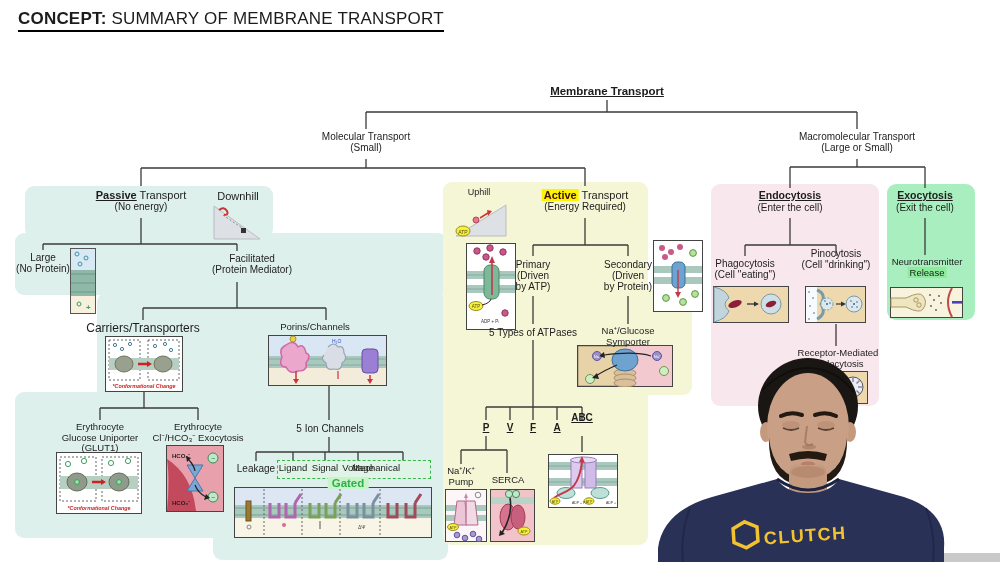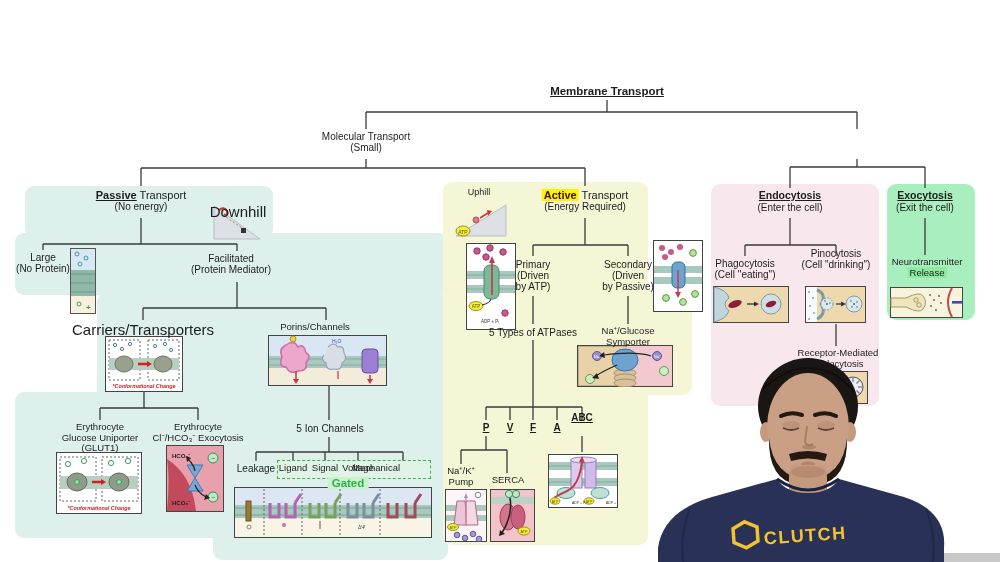--- a/index.html
+++ b/index.html
@@ -26,20 +26,21 @@
   #title .pfx{font-weight:bold;}
   #webcam{position:absolute;left:650px;top:350px;width:300px;height:212px;z-index:6;}
   .corner{position:absolute;left:932px;top:553px;width:68px;height:9px;background:#c9c9c9;z-index:1;}
   svg text{font-family:"Liberation Sans",sans-serif;}
 </style>
 </head>
 <body>
 
 <div id="stage">
 
+  <div id="title"><span class="pfx">CONCEPT:</span><span> SUMMARY OF MEMBRANE TRANSPORT</span></div>
 
   <div class="panel p-passive" style="left:25px;top:186px;width:248px;height:52px"></div>
   <div class="panel p-passive" style="left:15px;top:233px;width:432px;height:62px"></div>
   <div class="panel p-passive" style="left:97px;top:293px;width:350px;height:122px"></div>
   <div class="panel p-passive" style="left:15px;top:392px;width:212px;height:146px"></div>
   <div class="panel p-passive" style="left:213px;top:395px;width:235px;height:165px"></div>
   <div class="panel p-active" style="left:443px;top:182px;width:205px;height:363px"></div>
   <div class="panel p-active" style="left:600px;top:290px;width:92px;height:105px"></div>
   <div class="panel p-endo" style="left:711px;top:184px;width:168px;height:222px"></div>
   <div class="panel p-exo" style="left:887px;top:184px;width:88px;height:136px"></div>
@@ -103,37 +104,41 @@
     <line x1="836" y1="324" x2="836" y2="346"></line>
       <line x1="925" y1="218" x2="925" y2="255"></line>
   </svg>
 
   <div class="lbl b" style="left:607px;top:85px;font-size:11.5px">Membrane Transport</div>
 
   <div class="lbl" style="left:366px;top:131px">
     <span style="display:block">Molecular Transport</span>
     <span style="display:block">(Small)</span>
   </div>
+  <div class="lbl" style="left:857px;top:131px">
+    <span style="display:block">Macromolecular Transport</span>
+    <span style="display:block">(Large or Small)</span>
+  </div>
 
   <div class="lbl" style="left:141px;top:189px;font-size:11px">
     <span><span class="b">Passive</span><span> Transport</span></span>
     <span class="sub">(No energy)</span>
   </div>
-  <div class="lbl" style="left:238px;top:204px;font-size:15px">Downhill</div>
+  <div class="lbl" style="left:238px;top:190px;font-size:11px">Downhill</div>
 
   <div class="lbl" style="left:43px;top:252px">
     <span style="display:block">Large</span>
     <span class="sub">(No Protein)</span>
   </div>
-  <div class="lbl" style="left:231px;top:253px">
+  <div class="lbl" style="left:252px;top:253px">
     <span style="display:block">Facilitated</span>
     <span class="sub">(Protein Mediator)</span>
   </div>
 
-  <div class="lbl" style="left:143px;top:322px;font-size:15px">Carriers/Transporters</div>
+  <div class="lbl" style="left:143px;top:322px;font-size:12px">Carriers/Transporters</div>
   <div class="lbl" style="left:315px;top:322px;font-size:9.5px">Porins/Channels</div>
 
   <div class="lbl" style="left:100px;top:422px;font-size:9.5px">
     <span style="display:block">Erythrocyte</span>
     <span style="display:block">Glucose Uniporter</span>
     <span style="display:block">(GLUT1)</span>
   </div>
   <div class="lbl" style="left:198px;top:422px;font-size:9.5px">
     <span style="display:block">Erythrocyte</span>
     <span style="display:block">Cl⁻/HCO₃⁻ Exocytosis</span>
@@ -156,21 +161,21 @@
   </div>
 
   <div class="lbl" style="left:533px;top:259px">
     <span style="display:block">Primary</span>
     <span class="sub">(Driven</span>
     <span class="sub">by ATP)</span>
   </div>
   <div class="lbl" style="left:628px;top:259px">
     <span style="display:block">Secondary</span>
     <span class="sub">(Driven</span>
-    <span class="sub">by Passive)</span>
+    <span class="sub">by Protein)</span>
   </div>
 
   <div class="lbl" style="left:533px;top:327px">5 Types of ATPases</div>
   <div class="lbl" style="left:628px;top:326px;font-size:9.5px">
     <span style="display:block">Na⁺/Glucose</span>
     <span style="display:block">Symporter</span>
   </div>
 
   <div class="lbl b" style="left:486px;top:422px">P</div>
   <div class="lbl b" style="left:510px;top:422px">V</div>

